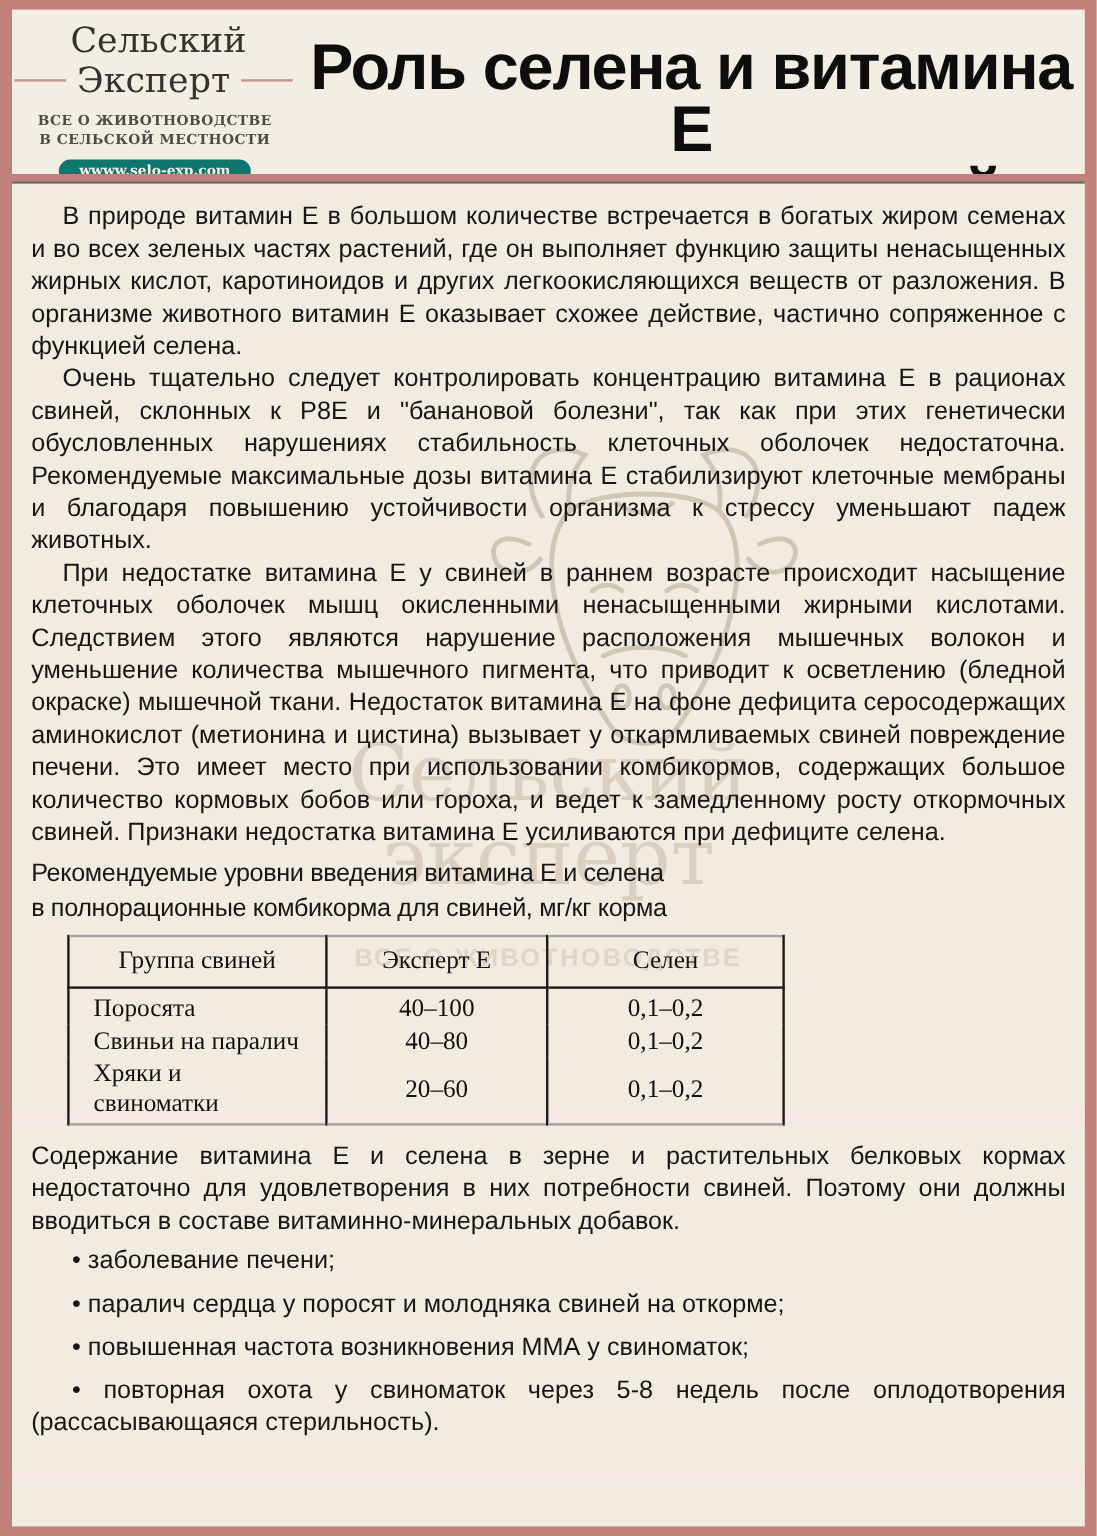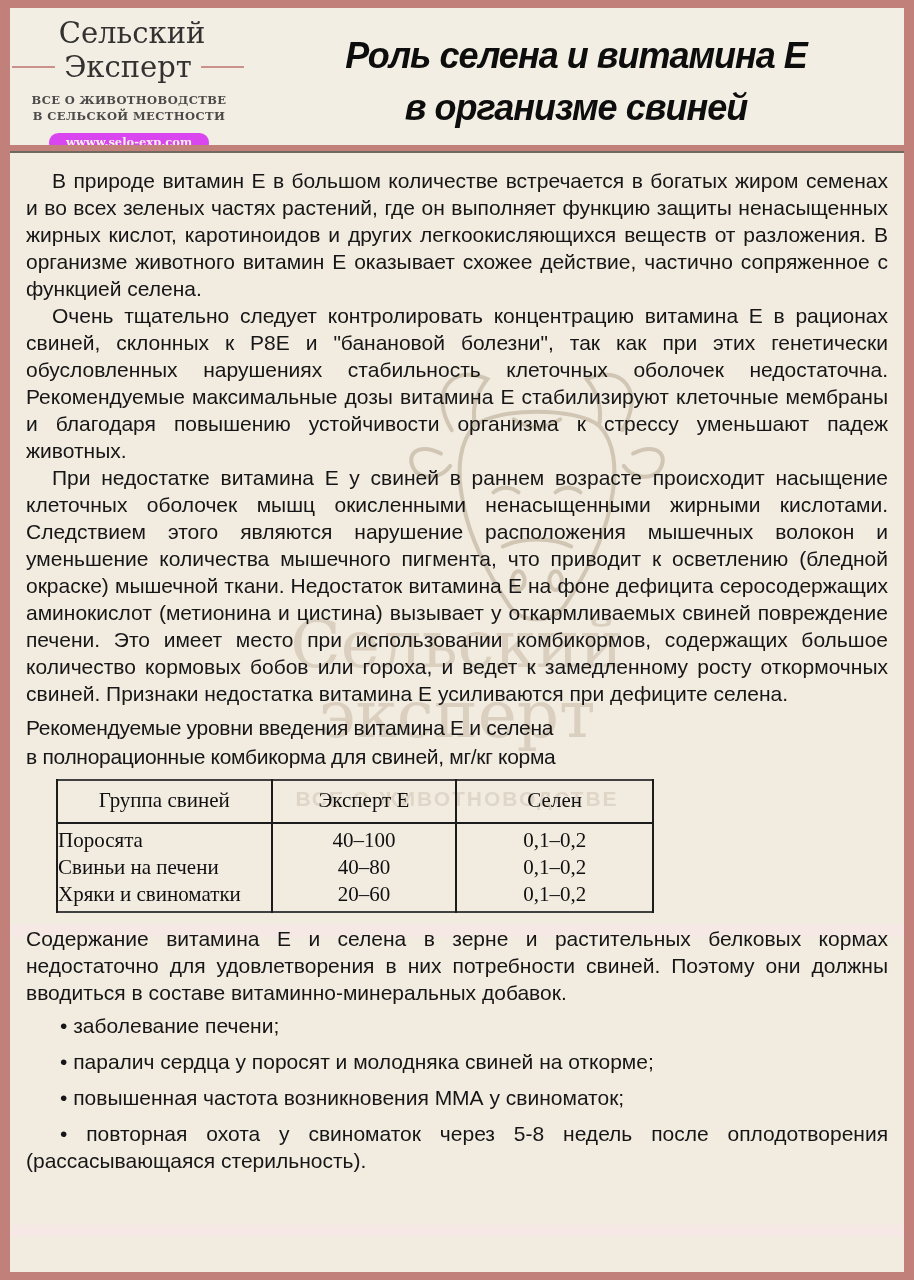--- a/index.html
+++ b/index.html
@@ -20,49 +20,49 @@
   .logo { flex:0 0 238px; padding-top:8px; font-family:"DejaVu Serif","Liberation Serif",serif; color:#333231; }
   .logo-name1 { text-align:center; font-size:29px; line-height:34px; padding-left:6px; }
   .logo-row { display:flex; align-items:center; margin-top:1px; }
   .logo-dash { height:2px; background:#c9928b; flex:1; }
   .logo-dash.left { margin-left:2px; }
   .logo-dash.right { margin-right:4px; }
   .logo-name2 { font-size:29px; line-height:32px; margin:0 9px; }
   .taglines { margin-top:9px; text-align:center; font-weight:bold; font-size:11.5px;
               line-height:16px; color:#4c4b49; letter-spacing:.4px; }
   .badge-wrap { text-align:center; margin-top:7px; }
-  .badge { display:inline-block; background:#d946ef; color:#f7f0e7; font-size:11.5px;
+  .badge { display:inline-block; background:#0f766e; color:#f7f0e7; font-size:11.5px;
            font-weight:bold; padding:2px 17px 3px; border-radius:11px; }
 
   .title-block { flex:1; text-align:center; padding-top:22px; color:#0d0d0d; }
-  .title-line { display:block; font-weight:bold; font-size:36px; line-height:52px; letter-spacing:-1px;font-style:italic; }
+  .title-line { display:block; font-weight:bold; font-size:54px; line-height:52px; letter-spacing:-1px; }
 
   .h-divider { flex:0 0 6px; background:#c2807a; }
 
   
   .content {
     flex:1; background:#f1ebe0; border-top:2px solid #6f695f;
     position:relative; z-index:0;
     padding:14px 16px 0;
     font-size:21px; line-height:27px; color:#161616;
     overflow:hidden;
   }
   .para { text-align:justify; text-indent:26px; }
   .para.noindent { text-indent:0; margin-top:12px; }
 
   .tbl-caption { margin-top:6px; text-align:left; font-weight:normal; font-size:21px;
                  line-height:29px; letter-spacing:-.3px; }
 
   table.vit-table { border-collapse:collapse; width:598px; margin:8px auto 0;
                     font-family:"Liberation Serif","DejaVu Serif",serif; font-size:21px; color:#101010; }
-  table.vit-table { border:2px solid #404040;margin-left:30px; }
+  table.vit-table { border:2px solid #a3a3a3;margin-left:30px; }
   .vit-table th { font-weight:normal; border-left:2px solid #1c1c1c; border-right:2px solid #1c1c1c;
                   border-bottom:2px solid #1c1c1c; padding:6px 6px 8px; text-align:center; }
   .vit-table td { border-left:2px solid #1c1c1c; border-right:2px solid #1c1c1c;
-                  padding:1px 0; line-height:25px; text-align:center; }
+                  padding:1px 20px; line-height:25px; text-align:center; }
   .vit-table td.c1 { text-align:left; }
   .vit-table tr.r1 td { padding-top:4px; }
   .vit-table tr.r3 td { padding-bottom:4px; }
   .col-group { width:36%; } .col-vite { width:31%; } .col-sel { width:33%; }
 
   .symptoms-heading { margin-top:2px; font-weight:bold; letter-spacing:-.3px; padding-left:84px; line-height:28px; }
   .bullet { text-align:justify; text-indent:34px; margin-top:0; margin-bottom:9px; }
   .bullet::before { content:"• "; }
   .bullets { margin-top:6px; }
 
@@ -153,21 +153,21 @@
             <th>Селен</th>
           </tr>
         </thead>
         <tbody>
           <tr class="r1">
             <td class="c1">Поросята</td>
             <td>40–100</td>
             <td>0,1–0,2</td>
           </tr>
           <tr class="r2">
-            <td class="c1">Свиньи на печени</td>
+            <td class="c1">Свиньи на паралич</td>
             <td>40–80</td>
             <td>0,1–0,2</td>
           </tr>
           <tr class="r3">
             <td class="c1">Хряки и свиноматки</td>
             <td>20–60</td>
             <td>0,1–0,2</td>
           </tr>
         </tbody>
       </table>

